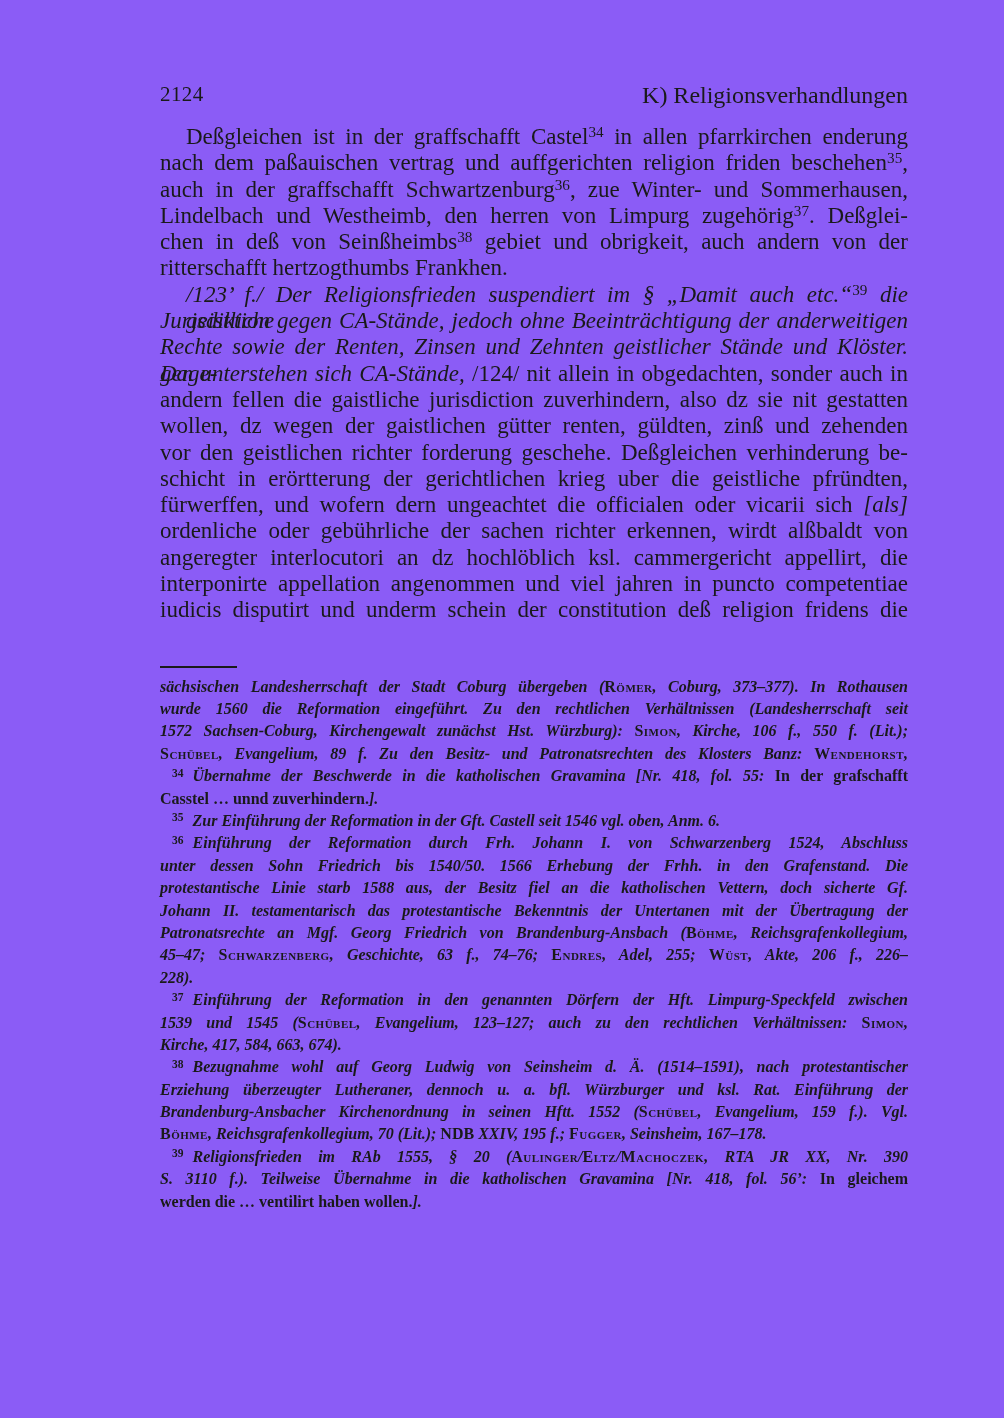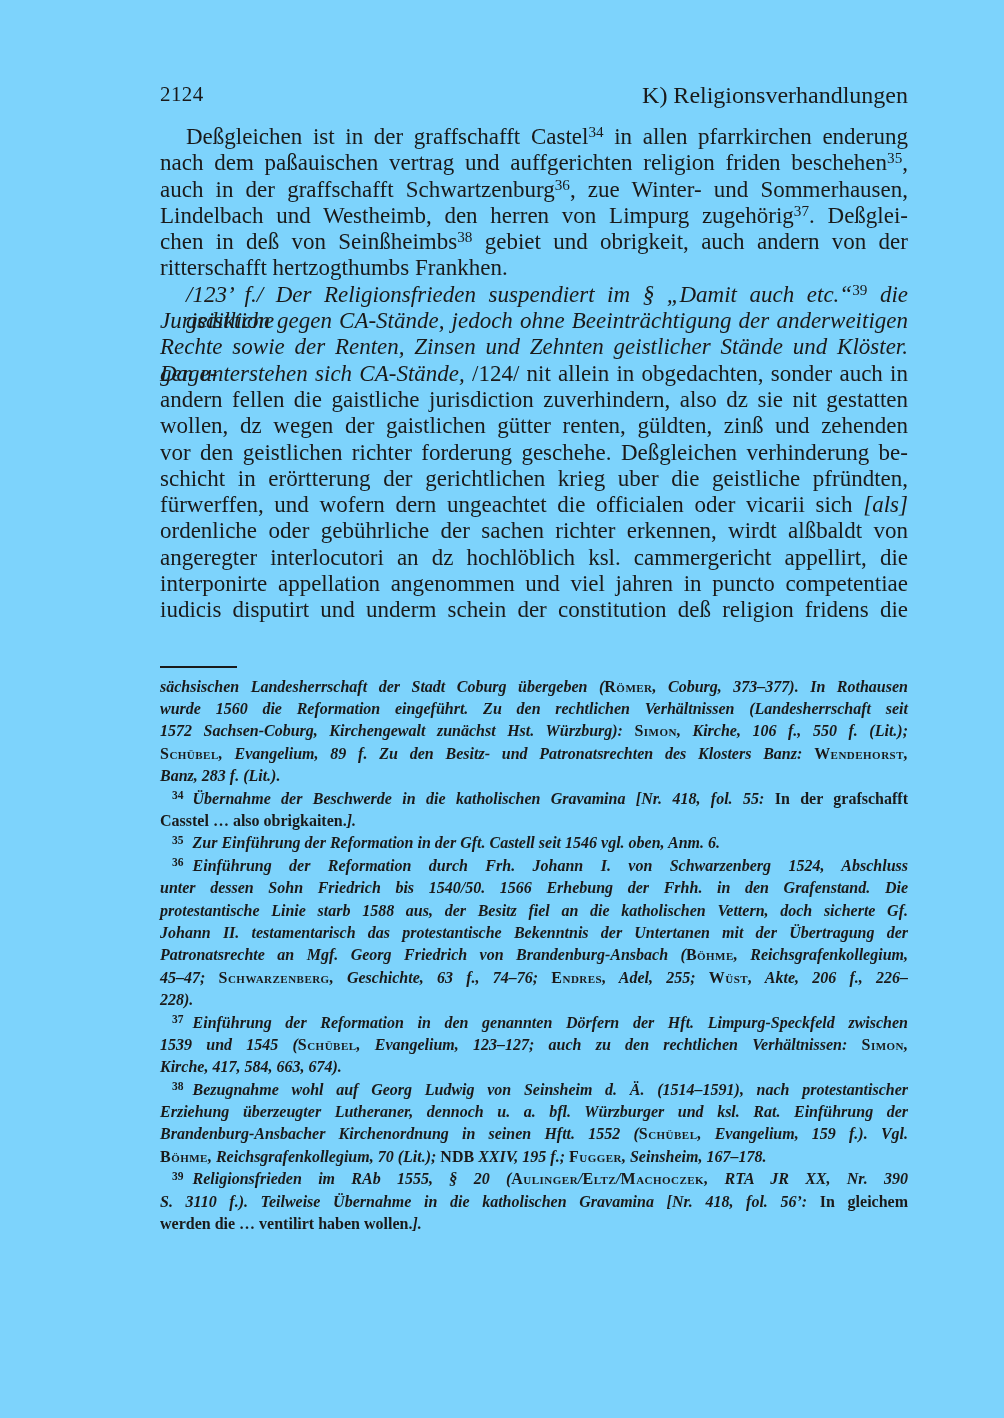--- a/index.html
+++ b/index.html
@@ -1,19 +1,19 @@
 <!DOCTYPE html>
 <html><head>
 <meta charset="utf-8">
 <style>
   * { margin:0; padding:0; box-sizing:border-box; }
   html, body { background:#ffffff; }
   .page {
     width:1004px; height:1418px;
-    background:#7dd3fc; color:#1a1a1a;
+    background:#8b5cf6; color:#1a1a1a;
     font-family:"Liberation Serif", serif;
     position:relative; overflow:hidden;
     padding:0 96px 0 160px;
   }
   .pagehead { position:relative; padding-top:82px; height:108px; }
   .pagenum  { position:absolute; left:0; top:82px; font-size:21px; letter-spacing:0.02em; }
   .runhead  { display:block; text-align:right; font-size:24px; }
 
   .bodytext { margin-top:16px; }
   .bline {
@@ -66,23 +66,22 @@
       <div class="bline just"><span class="r">angeregter interlocutori an dz hochlöblich ksl. cammergericht appellirt, die</span></div>
       <div class="bline just"><span class="r">interponirte appellation angenommen und viel jahren in puncto competentiae</span></div>
       <div class="bline just"><span class="r">iudicis disputirt und underm schein der constitution deß religion fridens die</span></div>
     </div>
   <div class="fnrule"></div>
   <div class="fnblock" id="fnblock">
       <div class="fline just"><span class="i">sächsischen Landesherrschaft der Stadt Coburg übergeben (</span><span class="sc">Römer</span><span class="i">, Coburg, 373–377). In Rothausen</span></div>
       <div class="fline just"><span class="i">wurde 1560 die Reformation eingeführt. Zu den rechtlichen Verhältnissen (Landesherrschaft seit</span></div>
       <div class="fline just"><span class="i">1572 Sachsen-Coburg, Kirchengewalt zunächst Hst. Würzburg): </span><span class="sc">Simon</span><span class="i">, Kirche, 106 f., 550 f. (Lit.);</span></div>
       <div class="fline just"><span class="sc">Schübel</span><span class="i">, Evangelium, 89 f. Zu den Besitz- und Patronatsrechten des Klosters Banz: </span><span class="sc">Wendehorst</span><span class="i">,</span></div>
-      <div class="fline"><span class="i">Banz, 283 f. (Lit.).</span></div>
       <div class="fline just ind"><span class="mk">34</span><span class="i">Übernahme der Beschwerde in die katholischen Gravamina [Nr. 418, fol. 55: </span><span class="r">In der grafschafft</span></div>
-      <div class="fline"><span class="r">Casstel … also obrigkaiten.</span><span class="i">].</span></div>
+      <div class="fline"><span class="r">Casstel … unnd zuverhindern.</span><span class="i">].</span></div>
       <div class="fline ind"><span class="mk">35</span><span class="i">Zur Einführung der Reformation in der Gft. Castell seit 1546 vgl. oben, Anm. 6.</span></div>
       <div class="fline just ind"><span class="mk">36</span><span class="i">Einführung der Reformation durch Frh. Johann I. von Schwarzenberg 1524, Abschluss</span></div>
       <div class="fline just"><span class="i">unter dessen Sohn Friedrich bis 1540/50. 1566 Erhebung der Frhh. in den Grafenstand. Die</span></div>
       <div class="fline just"><span class="i">protestantische Linie starb 1588 aus, der Besitz fiel an die katholischen Vettern, doch sicherte Gf.</span></div>
       <div class="fline just"><span class="i">Johann II. testamentarisch das protestantische Bekenntnis der Untertanen mit der Übertragung der</span></div>
       <div class="fline just"><span class="i">Patronatsrechte an Mgf. Georg Friedrich von Brandenburg-Ansbach (</span><span class="sc">Böhme</span><span class="i">, Reichsgrafenkollegium,</span></div>
       <div class="fline just"><span class="i">45–47; </span><span class="sc">Schwarzenberg</span><span class="i">, Geschichte, 63 f., 74–76; </span><span class="sc">Endres</span><span class="i">, Adel, 255; </span><span class="sc">Wüst</span><span class="i">, Akte, 206 f., 226–</span></div>
       <div class="fline"><span class="i">228).</span></div>
       <div class="fline just ind"><span class="mk">37</span><span class="i">Einführung der Reformation in den genannten Dörfern der Hft. Limpurg-Speckfeld zwischen</span></div>
       <div class="fline just"><span class="i">1539 und 1545 (</span><span class="sc">Schübel</span><span class="i">, Evangelium, 123–127; auch zu den rechtlichen Verhältnissen: </span><span class="sc">Simon</span><span class="i">,</span></div>

